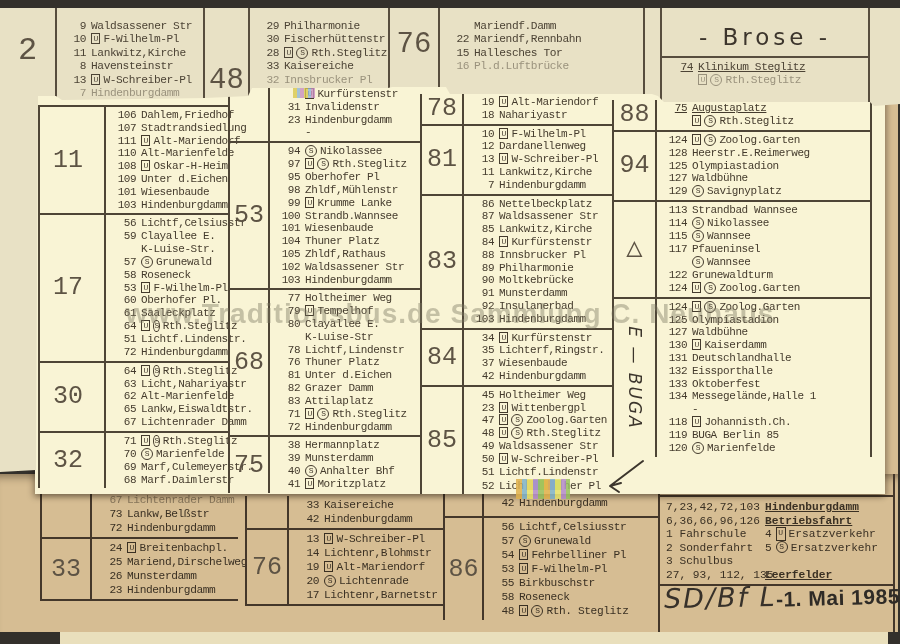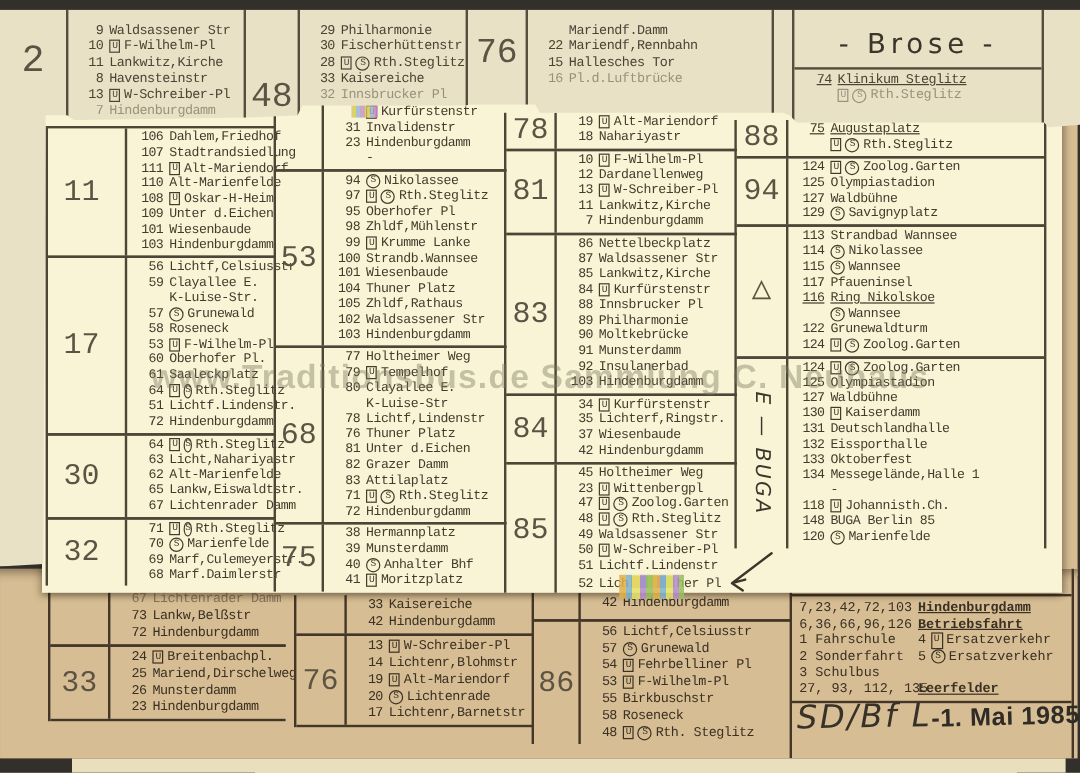--- a/index.html
+++ b/index.html
@@ -805,20 +805,24 @@
             <span>94</span>
           </div>
           <div class="ritems">
             <div class="line">
               <span class="num">124</span>
               <span class="bU">U</span>
               <span class="bS">S</span>
               <span class="lbl">Zoolog.Garten</span>
             </div>
             <div class="line">
+              <span class="num">128</span>
+              <span class="lbl">Heerstr.E.Reimerweg</span>
+            </div>
+            <div class="line">
               <span class="num">125</span>
               <span class="lbl">Olympiastadion</span>
             </div>
             <div class="line">
               <span class="num">127</span>
               <span class="lbl">Waldbühne</span>
             </div>
             <div class="line">
               <span class="num">129</span>
               <span class="bS">S</span>
@@ -842,24 +846,20 @@
             </div>
             <div class="line">
               <span class="num">115</span>
               <span class="bS">S</span>
               <span class="lbl">Wannsee</span>
             </div>
             <div class="line">
               <span class="num">117</span>
               <span class="lbl">Pfaueninsel</span>
             </div>
-            <div class="line ul">
-              <span class="num">116</span>
-              <span class="lbl">Ring Nikolskoe</span>
-            </div>
             <div class="line">
               <span class="num"></span>
               <span class="bS">S</span>
               <span class="lbl">Wannsee</span>
             </div>
             <div class="line">
               <span class="num">122</span>
               <span class="lbl">Grunewaldturm</span>
             </div>
             <div class="line">
@@ -913,21 +913,21 @@
             <div class="line">
               <span class="num"></span>
               <span class="lbl">-</span>
             </div>
             <div class="line">
               <span class="num">118</span>
               <span class="bU">U</span>
               <span class="lbl">Johannisth.Ch.</span>
             </div>
             <div class="line">
-              <span class="num">148</span>
+              <span class="num">119</span>
               <span class="lbl">BUGA Berlin 85</span>
             </div>
             <div class="line">
               <span class="num">120</span>
               <span class="bS">S</span>
               <span class="lbl">Marienfelde</span>
             </div>
           </div>
         </div>
       </div>

